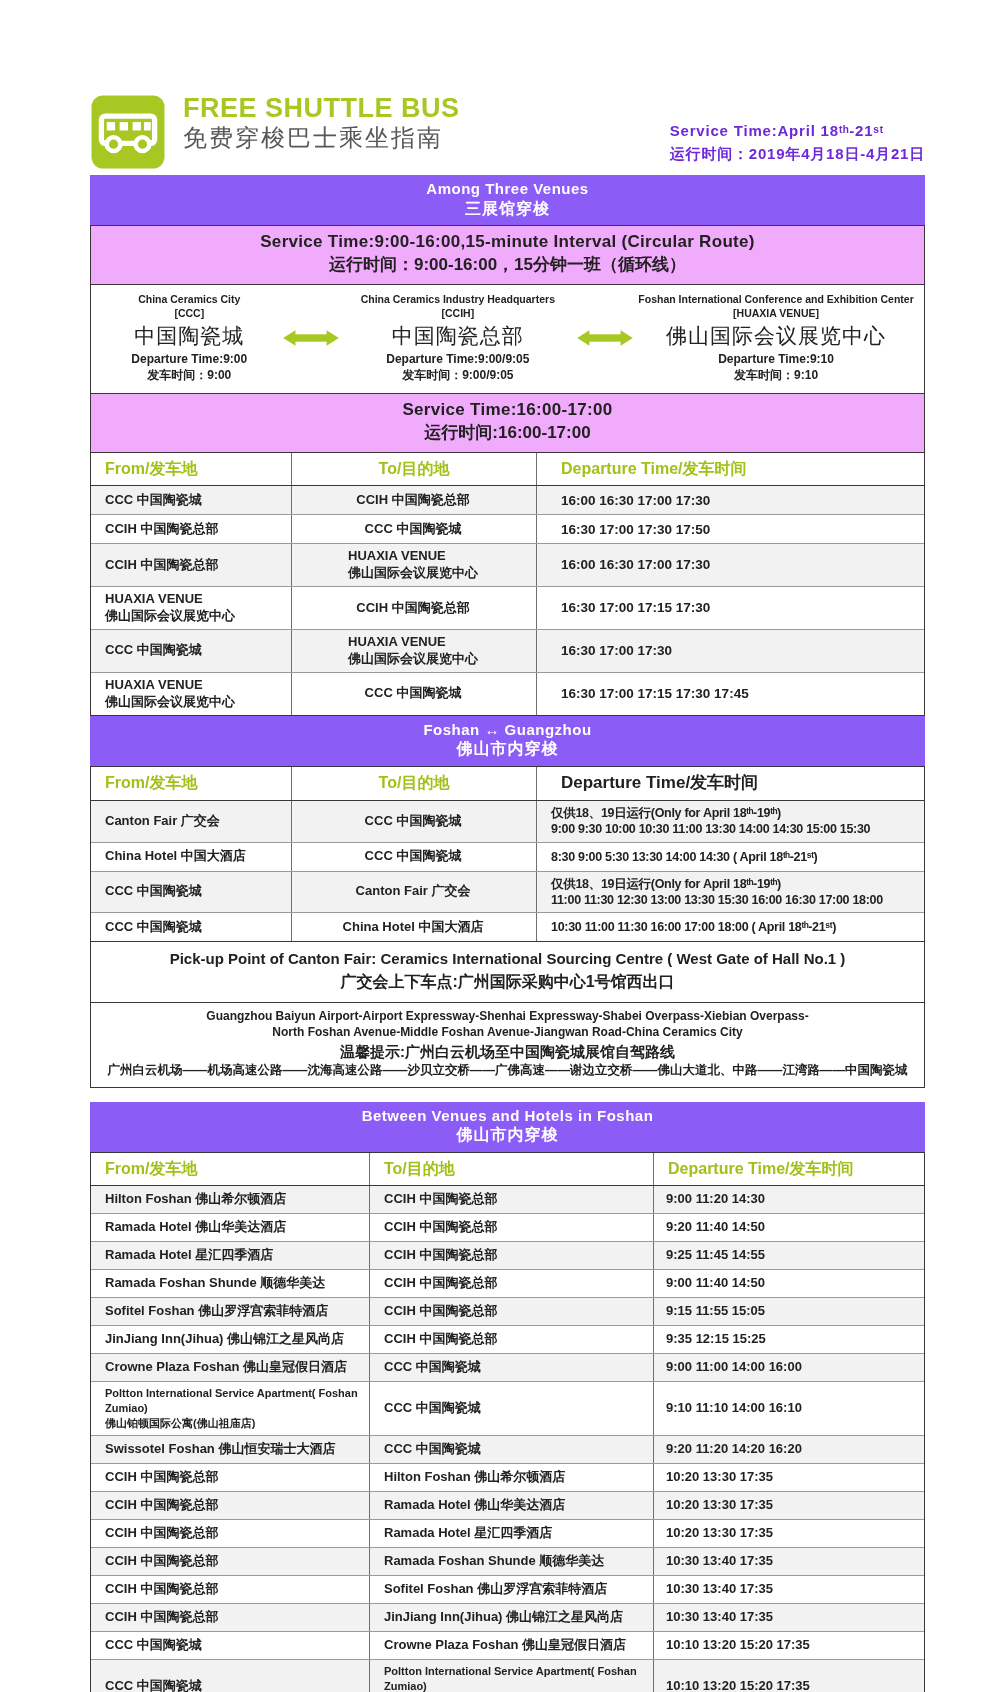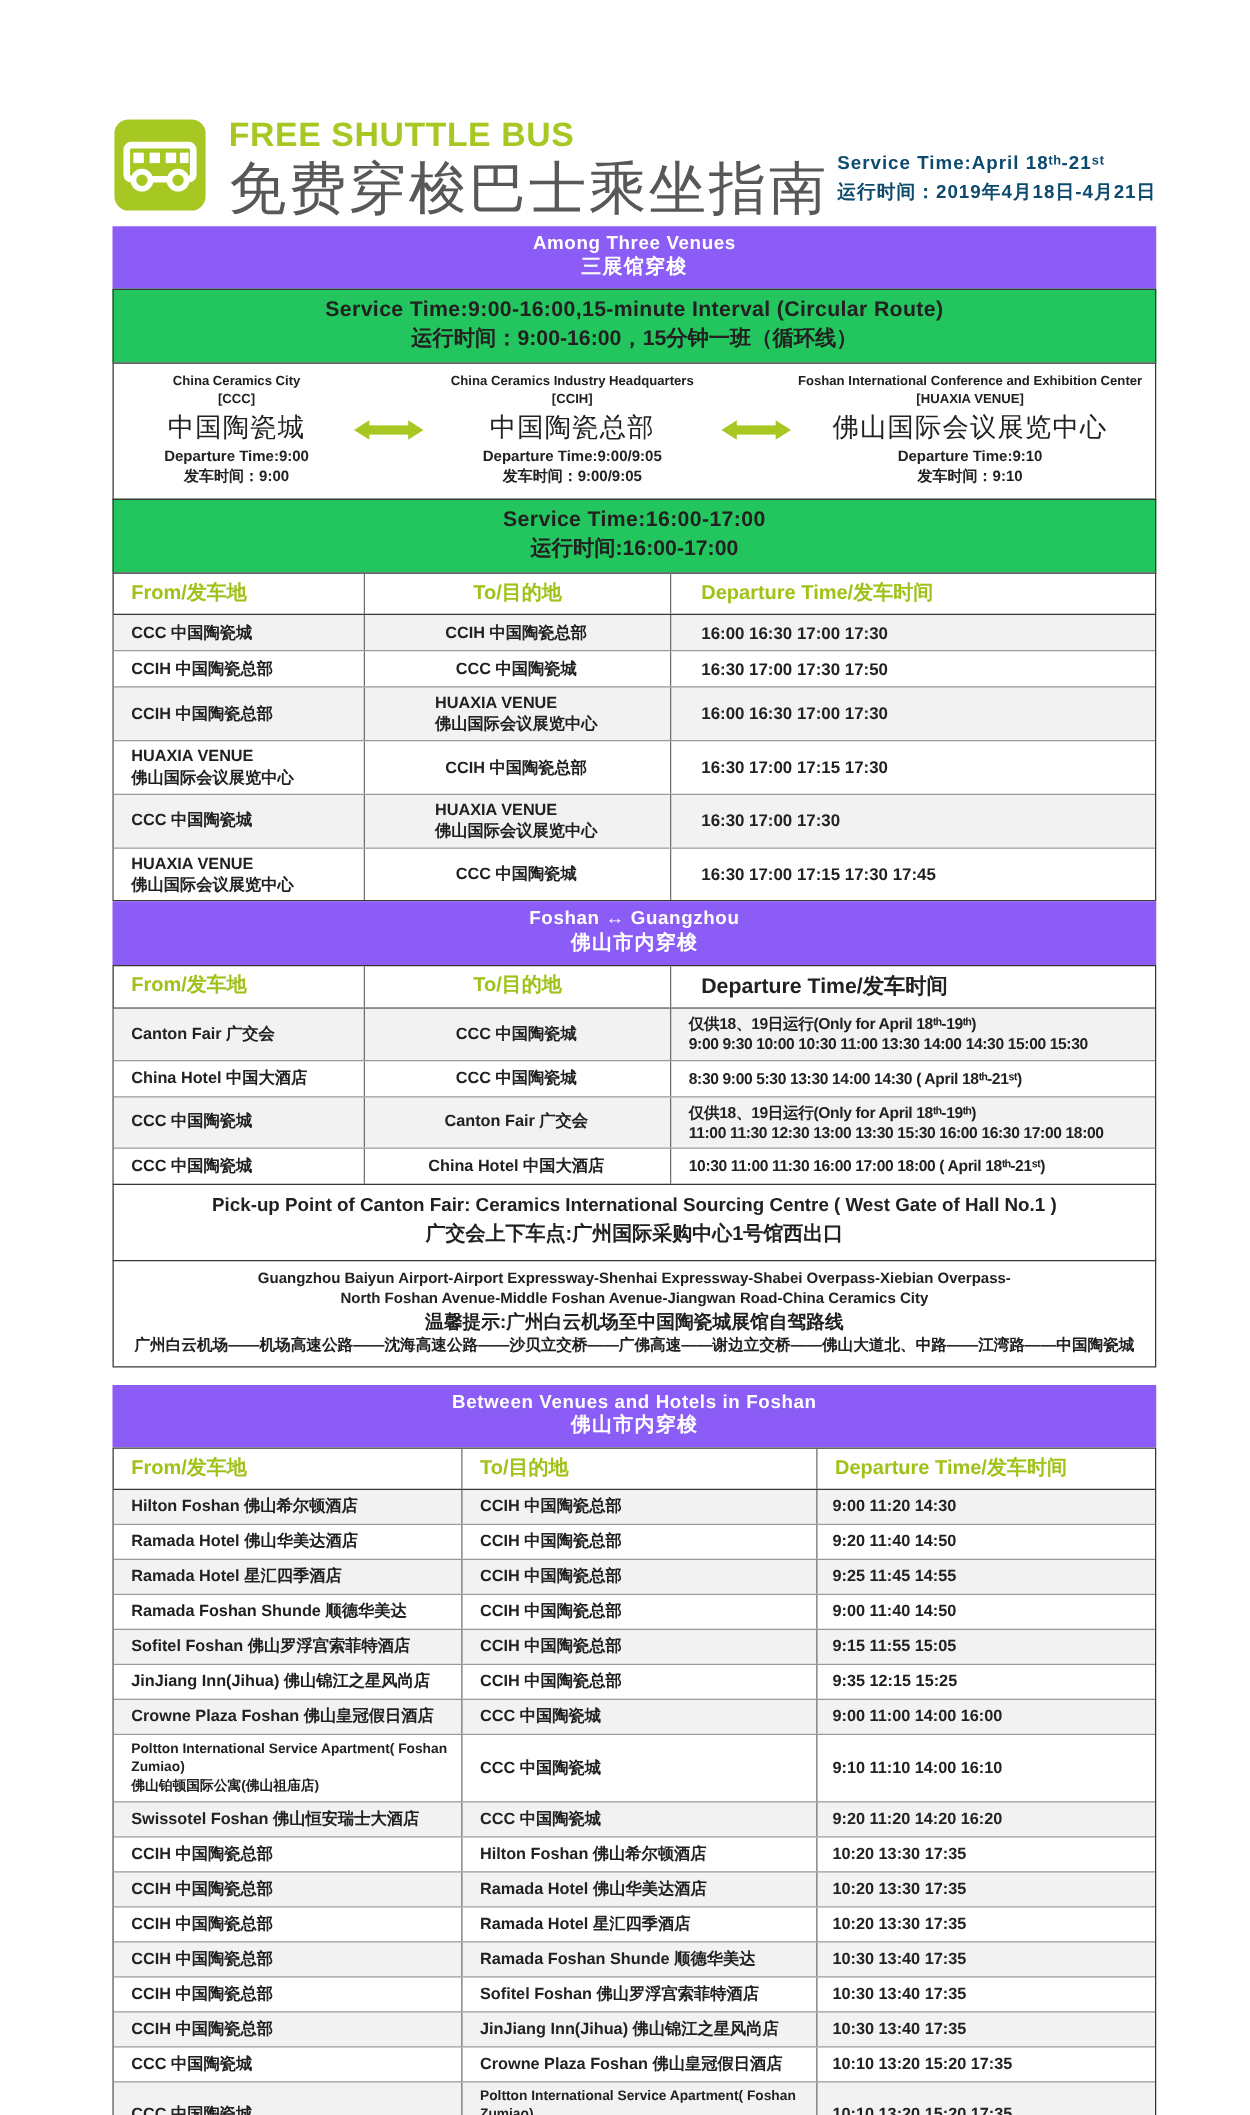--- a/index.html
+++ b/index.html
@@ -5,34 +5,34 @@
   html,body{margin:0;padding:0;background:#fff;}
   body{font-family:"Liberation Sans","DejaVu Sans",sans-serif;color:#232021;}
   .page{position:relative;width:1000px;height:1692px;background:#fff;overflow:hidden;margin-top:36px;}
   .content{margin-left:90px;width:835px;}
 
   
   .hdr{display:flex;align-items:flex-start;padding-top:58px;}
   .bus-badge{width:76px;height:76px;flex:0 0 auto;}
   .hdr-titles{margin-left:17px;}
   .t-en{font-size:27px;font-weight:700;color:#a7c722;letter-spacing:.5px;line-height:1.05;}
-  .t-zh{font-size:46px;font-weight:400;color:#595757;letter-spacing:2px;margin-top:3px;line-height:1.1;}
-  .hdr-service{margin-left:auto;padding-top:26px;font-size:15px;font-weight:700;color:#0c4a6e;line-height:1.5;letter-spacing:.8px;text-align:left;}
+  .t-zh{font-size:24px;font-weight:400;color:#595757;letter-spacing:2px;margin-top:3px;line-height:1.1;}
+  .hdr-service{margin-left:auto;padding-top:26px;font-size:15px;font-weight:700;color:#6d28d9;line-height:1.5;letter-spacing:.8px;text-align:left;}
 
   
   .banner{background:#8b5cf6;color:#fff;text-align:center;padding:4px 0 6px;}
   .banner.first{margin-top:5px;}
   .banner-en{font-size:15px;font-weight:700;letter-spacing:.5px;line-height:1.3;}
   .banner-zh{font-size:16px;font-weight:700;letter-spacing:1px;line-height:1.3;}
 
   
   .box{border:1px solid #3a3637;background:#fff;}
   .box + .box{margin-top:-1px;}
 
-  .svc{background:#22c55e;text-align:center;padding:5px 0 7px;}
+  .svc{background:#f0abfc;text-align:center;padding:5px 0 7px;}
   .svc .en{font-size:17px;font-weight:700;letter-spacing:.3px;line-height:1.35;}
   .svc .zh{font-size:17px;font-weight:700;line-height:1.35;}
 
   
   .venues{display:flex;align-items:center;justify-content:space-between;padding:8px 6px 10px;}
   .venue{text-align:center;}
   .venue.v1{width:195px;}
   .venue.v2{width:250px;}
   .venue.v3{width:300px;}
   .v-en{font-size:10.5px;font-weight:700;line-height:1.3;}

